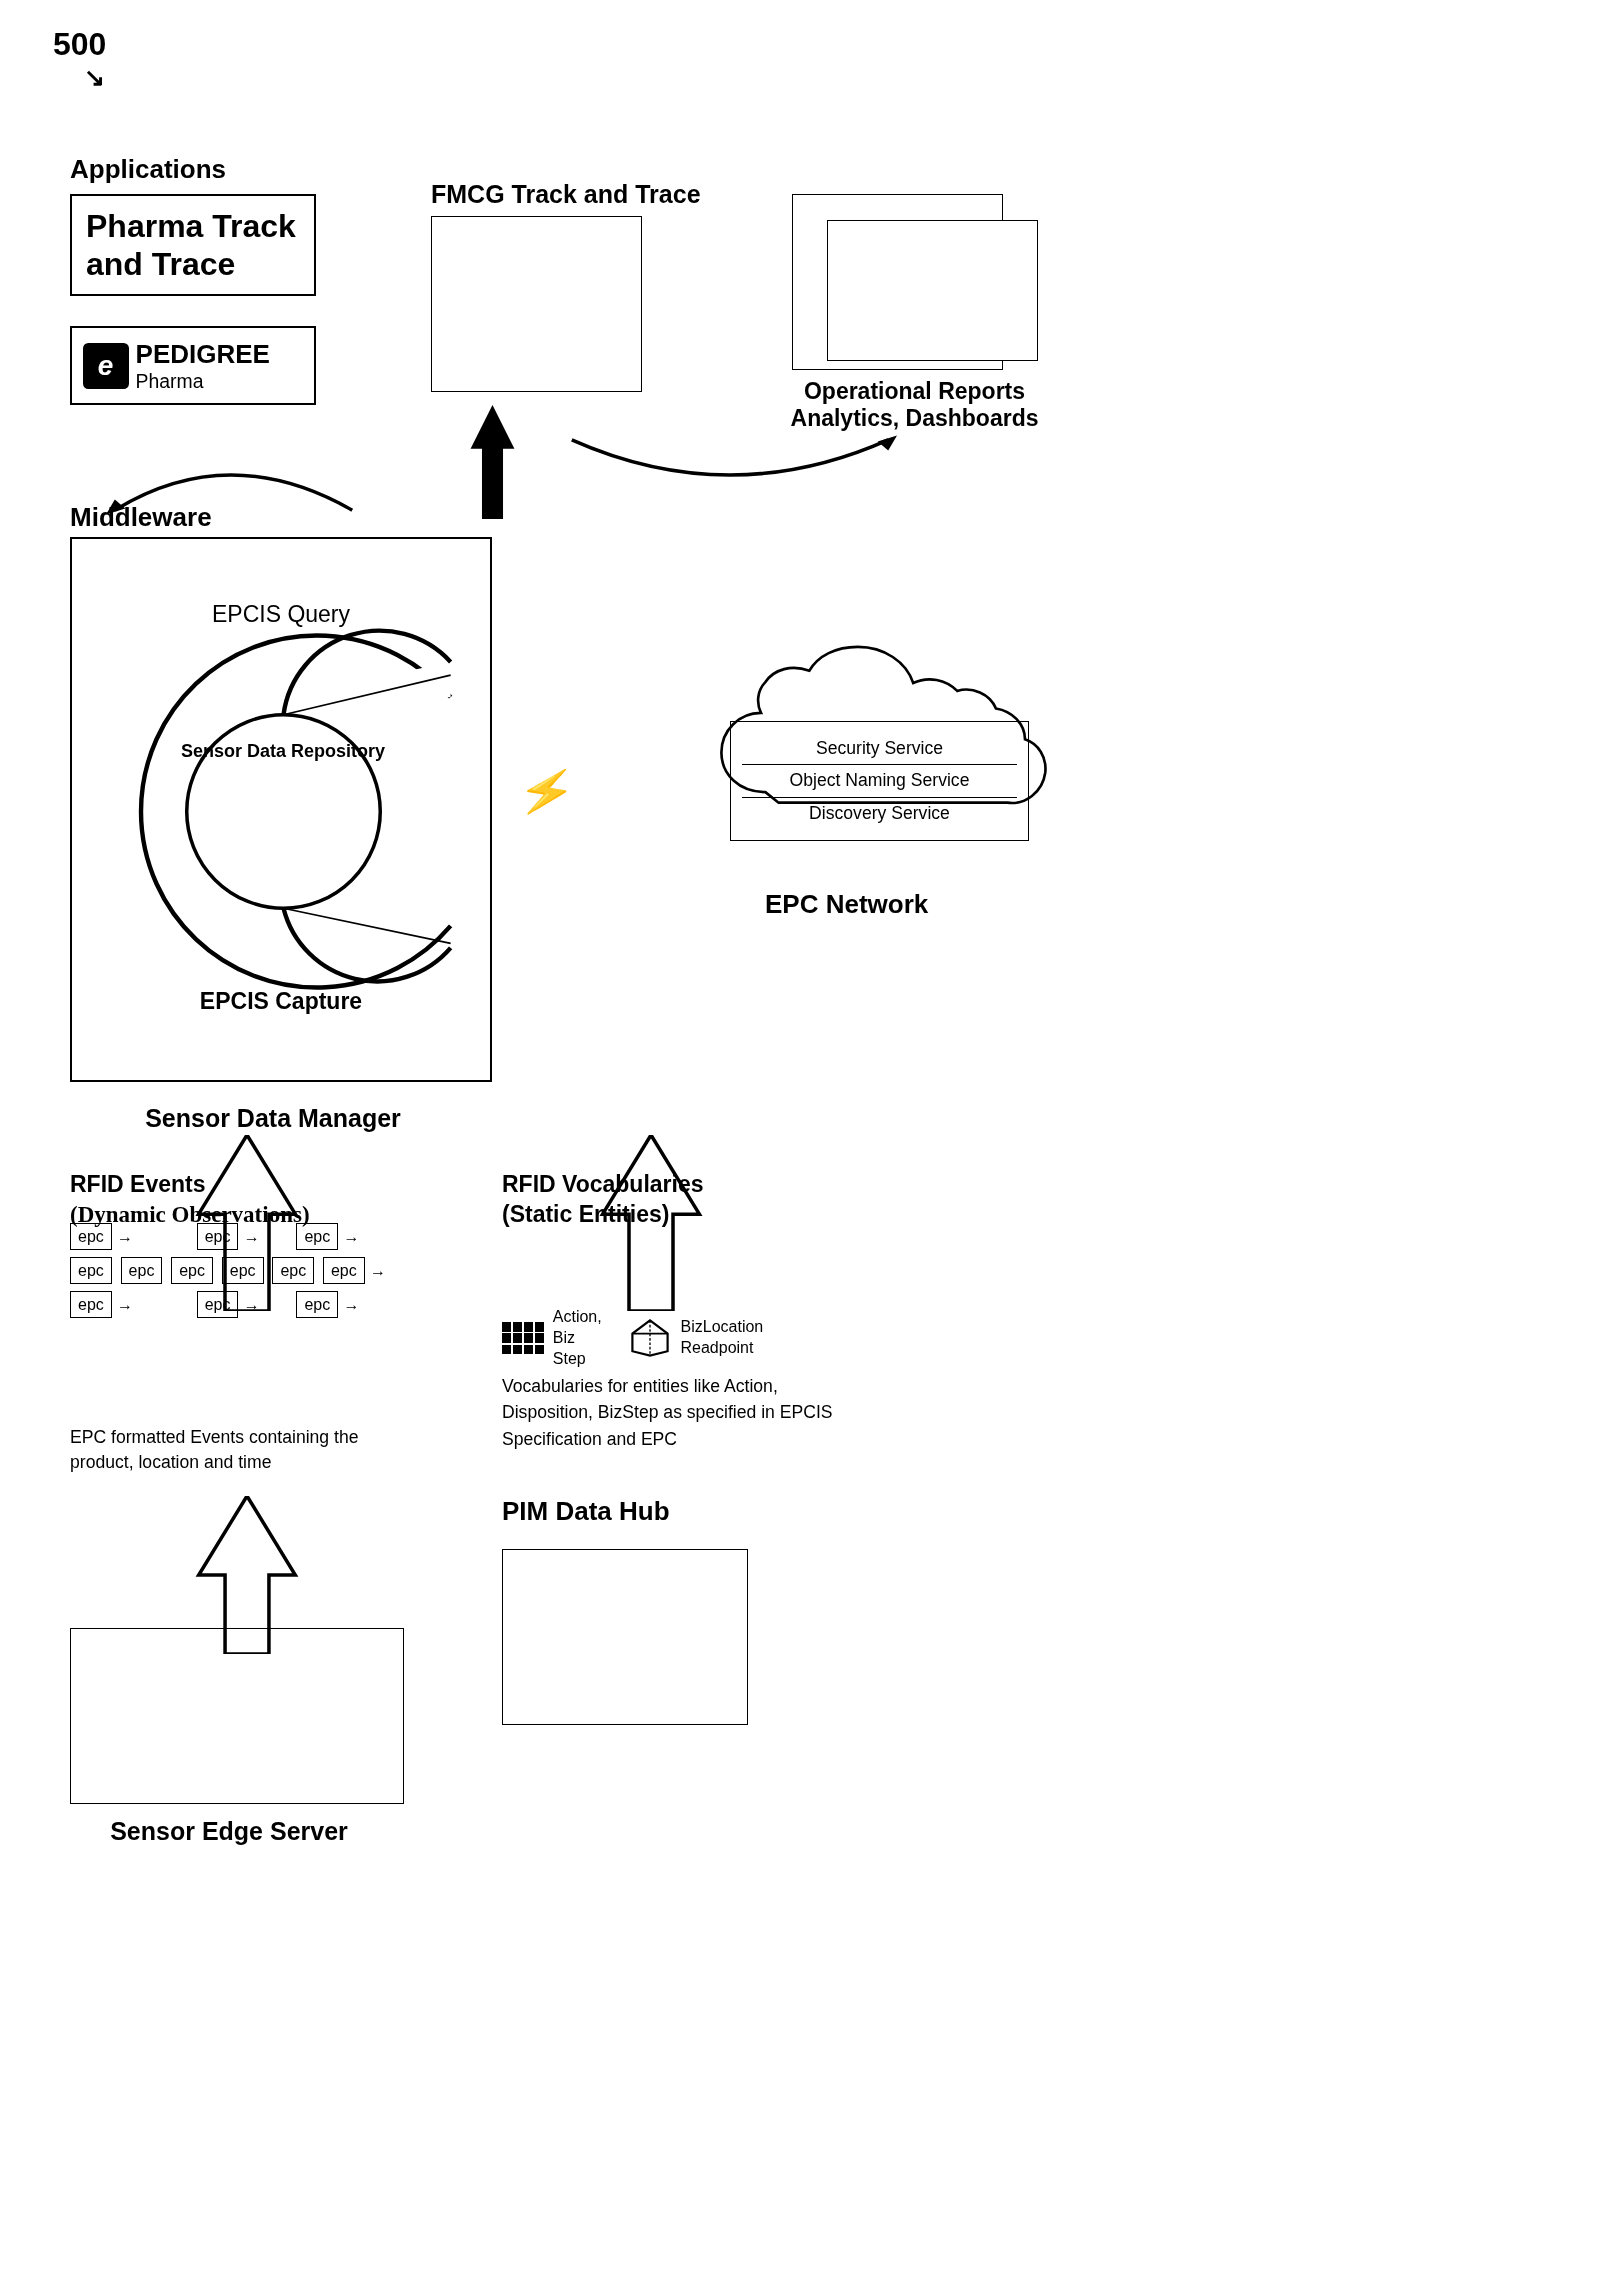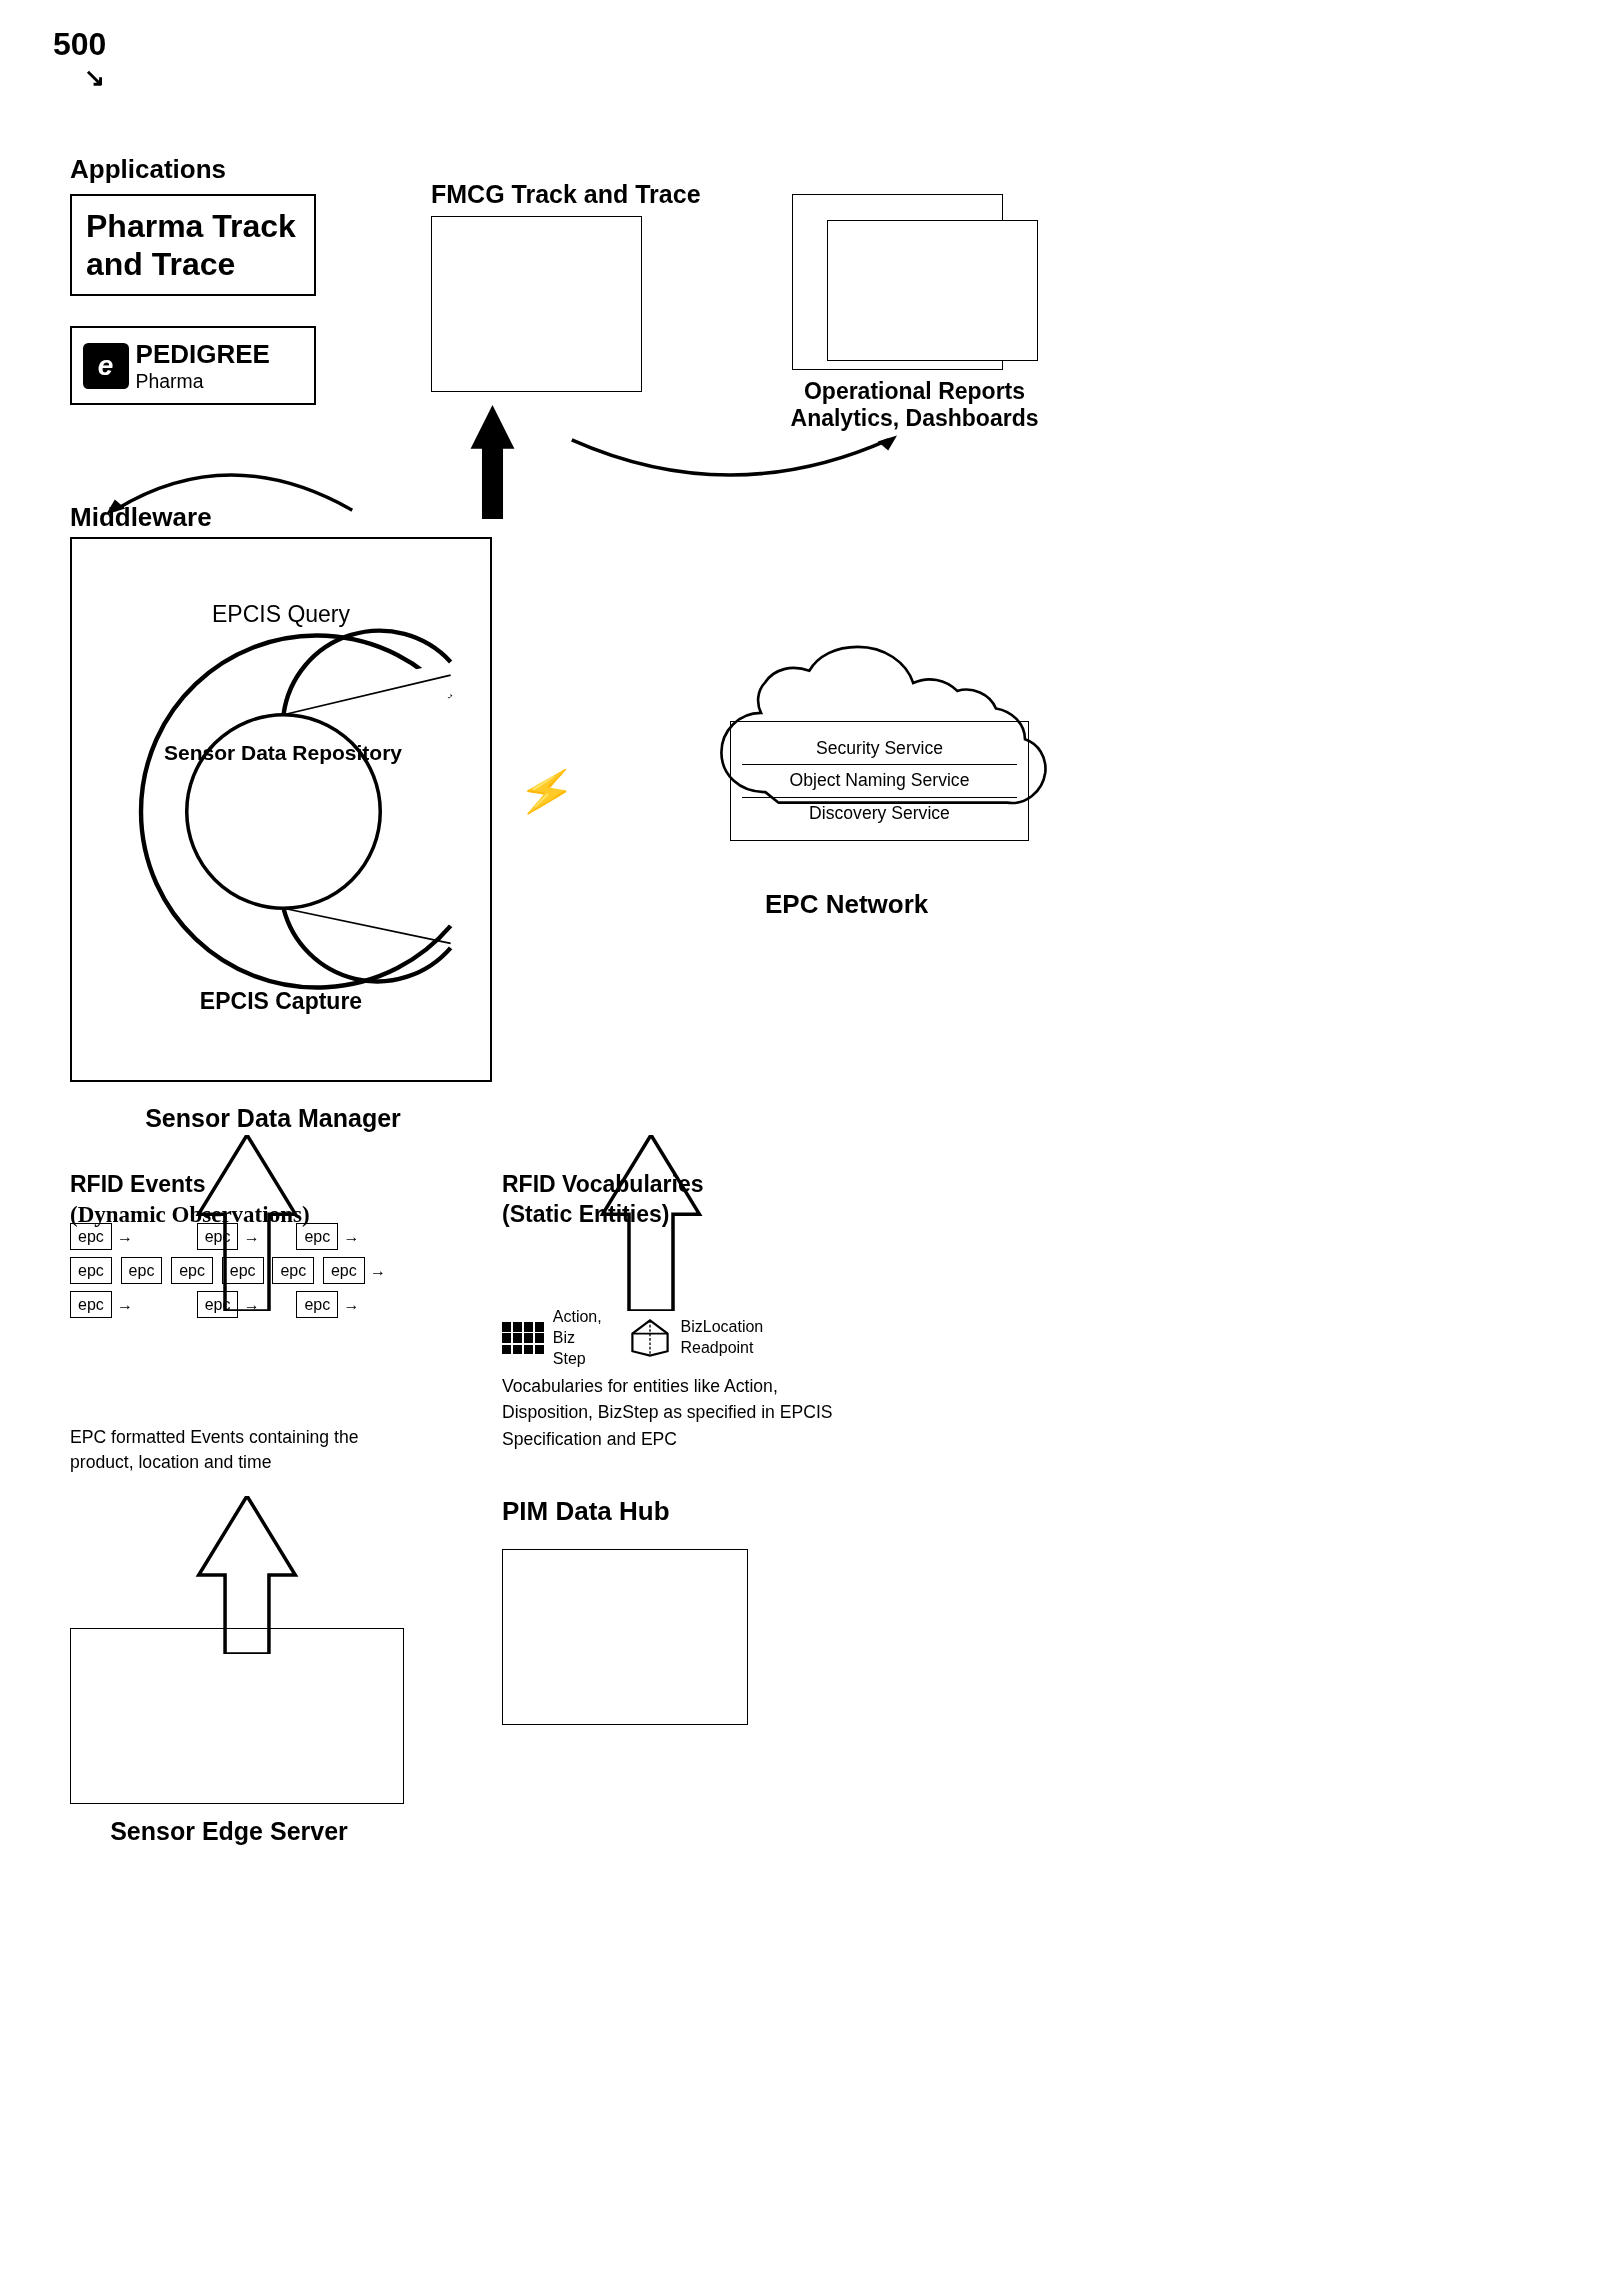--- a/index.html
+++ b/index.html
@@ -402,21 +402,21 @@
 
       <circle cx="230" cy="270" r="110" fill="#fff" stroke="#000" stroke-width="4"></circle>
 
       <path d="M 230 160 A 110 110 0 0 1 420 100" fill="none" stroke="#000" stroke-width="5"></path>
       <path d="M 230 160 L 420 115" fill="none" stroke="#000" stroke-width="2"></path>
 
       <path d="M 230 380 L 420 420" fill="none" stroke="#000" stroke-width="2"></path>
       <path d="M 230 380 A 110 110 0 0 0 420 425" fill="none" stroke="#000" stroke-width="5"></path>
     </svg>
 
-    <div style="position:absolute; top:202px; left:44px; width:334px; text-align:center; font-size:21px; font-weight:bold; z-index:10;">Sensor Data Repository</div>
+    <div style="position:absolute; top:202px; left:44px; width:334px; text-align:center; font-size:18px; font-weight:bold; z-index:10;">Sensor Data Repository</div>
 
     <div style="position:absolute; top:449px; left:50%; transform:translateX(-50%); font-size:23px; font-weight:bold; white-space:nowrap; z-index:10;">EPCIS Capture</div>
   </div>
 
   <div class="sdm-label">Sensor Data Manager</div>
 
   <svg class="cloud-svg" viewBox="0 0 450 360">
     <path d="M 80 200 
              C 50 200, 30 180, 30 155 
              C 30 130, 50 110, 75 110

